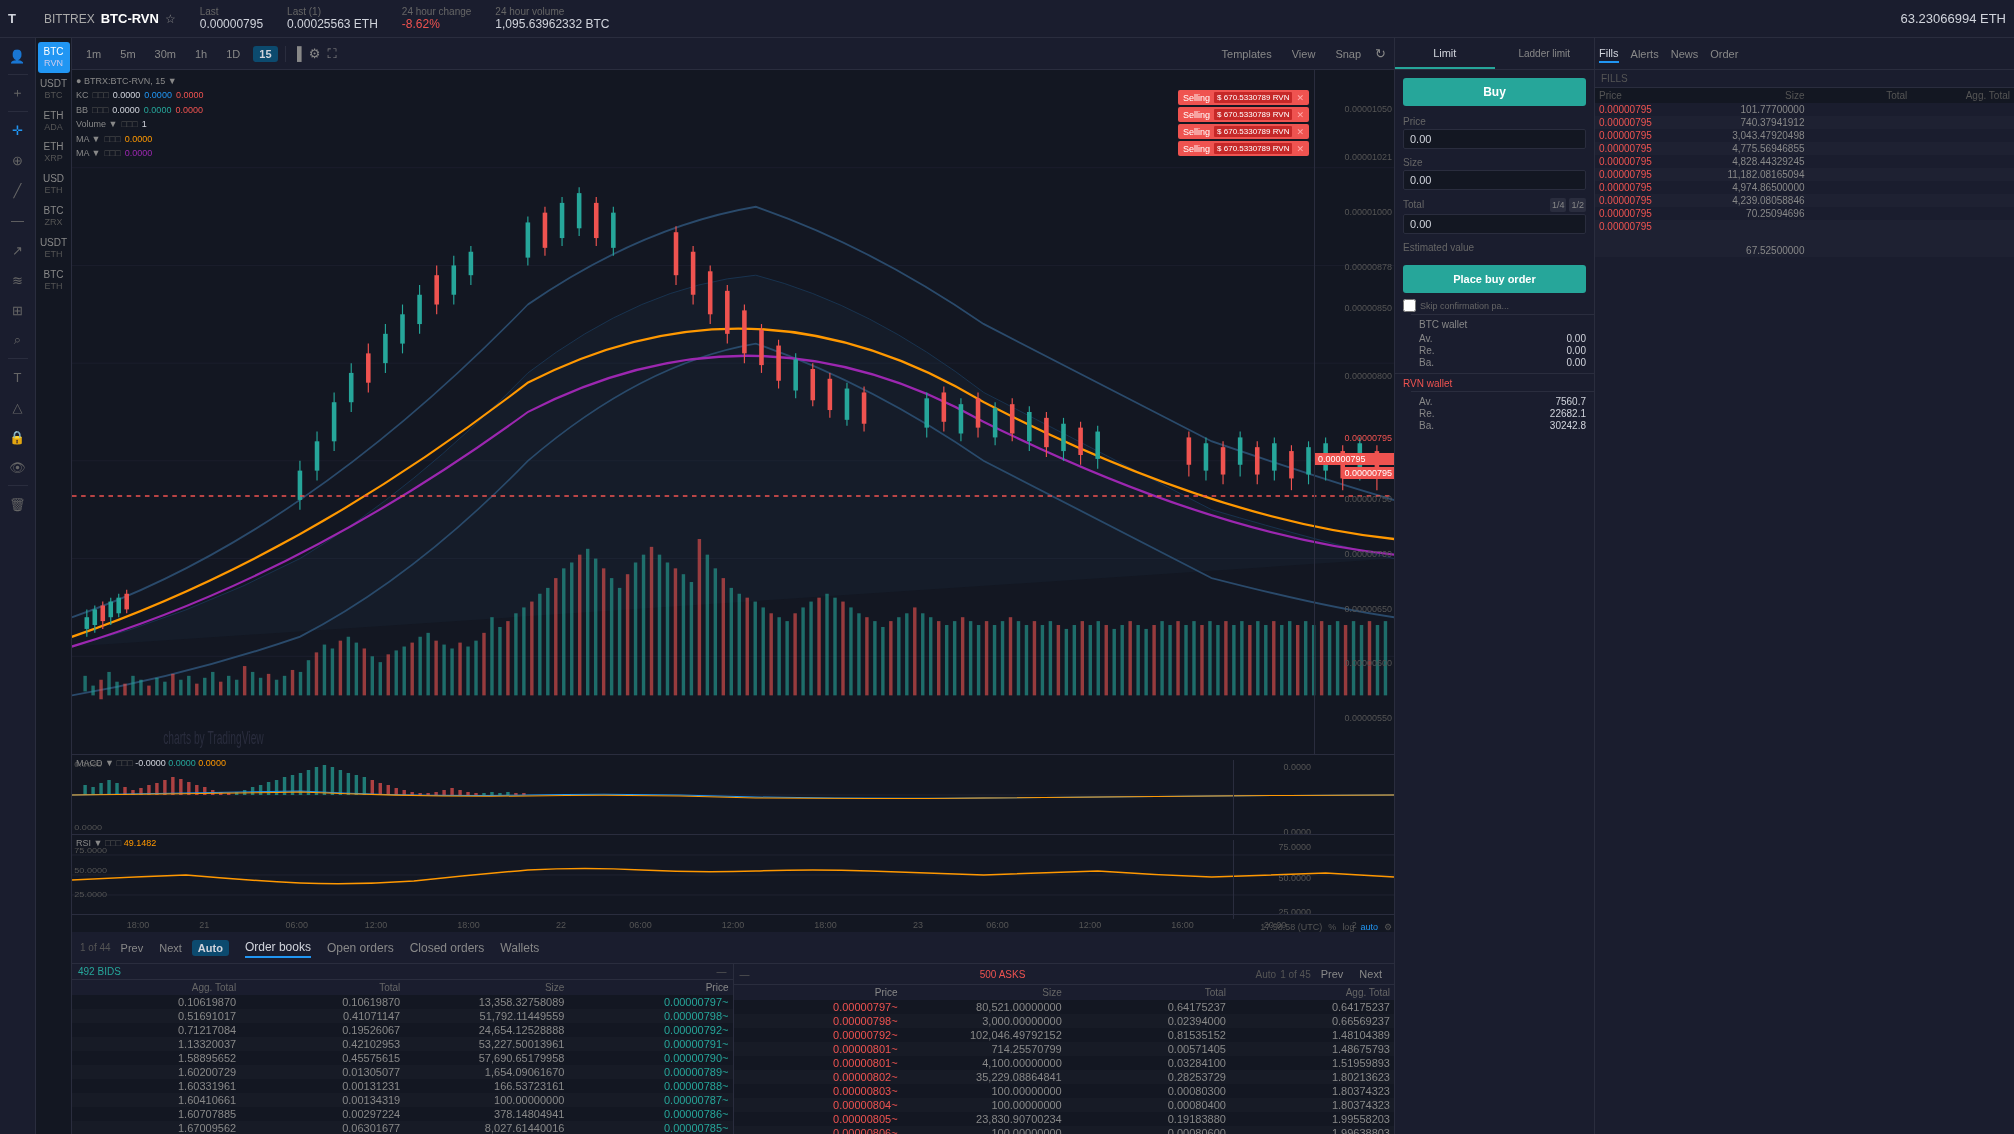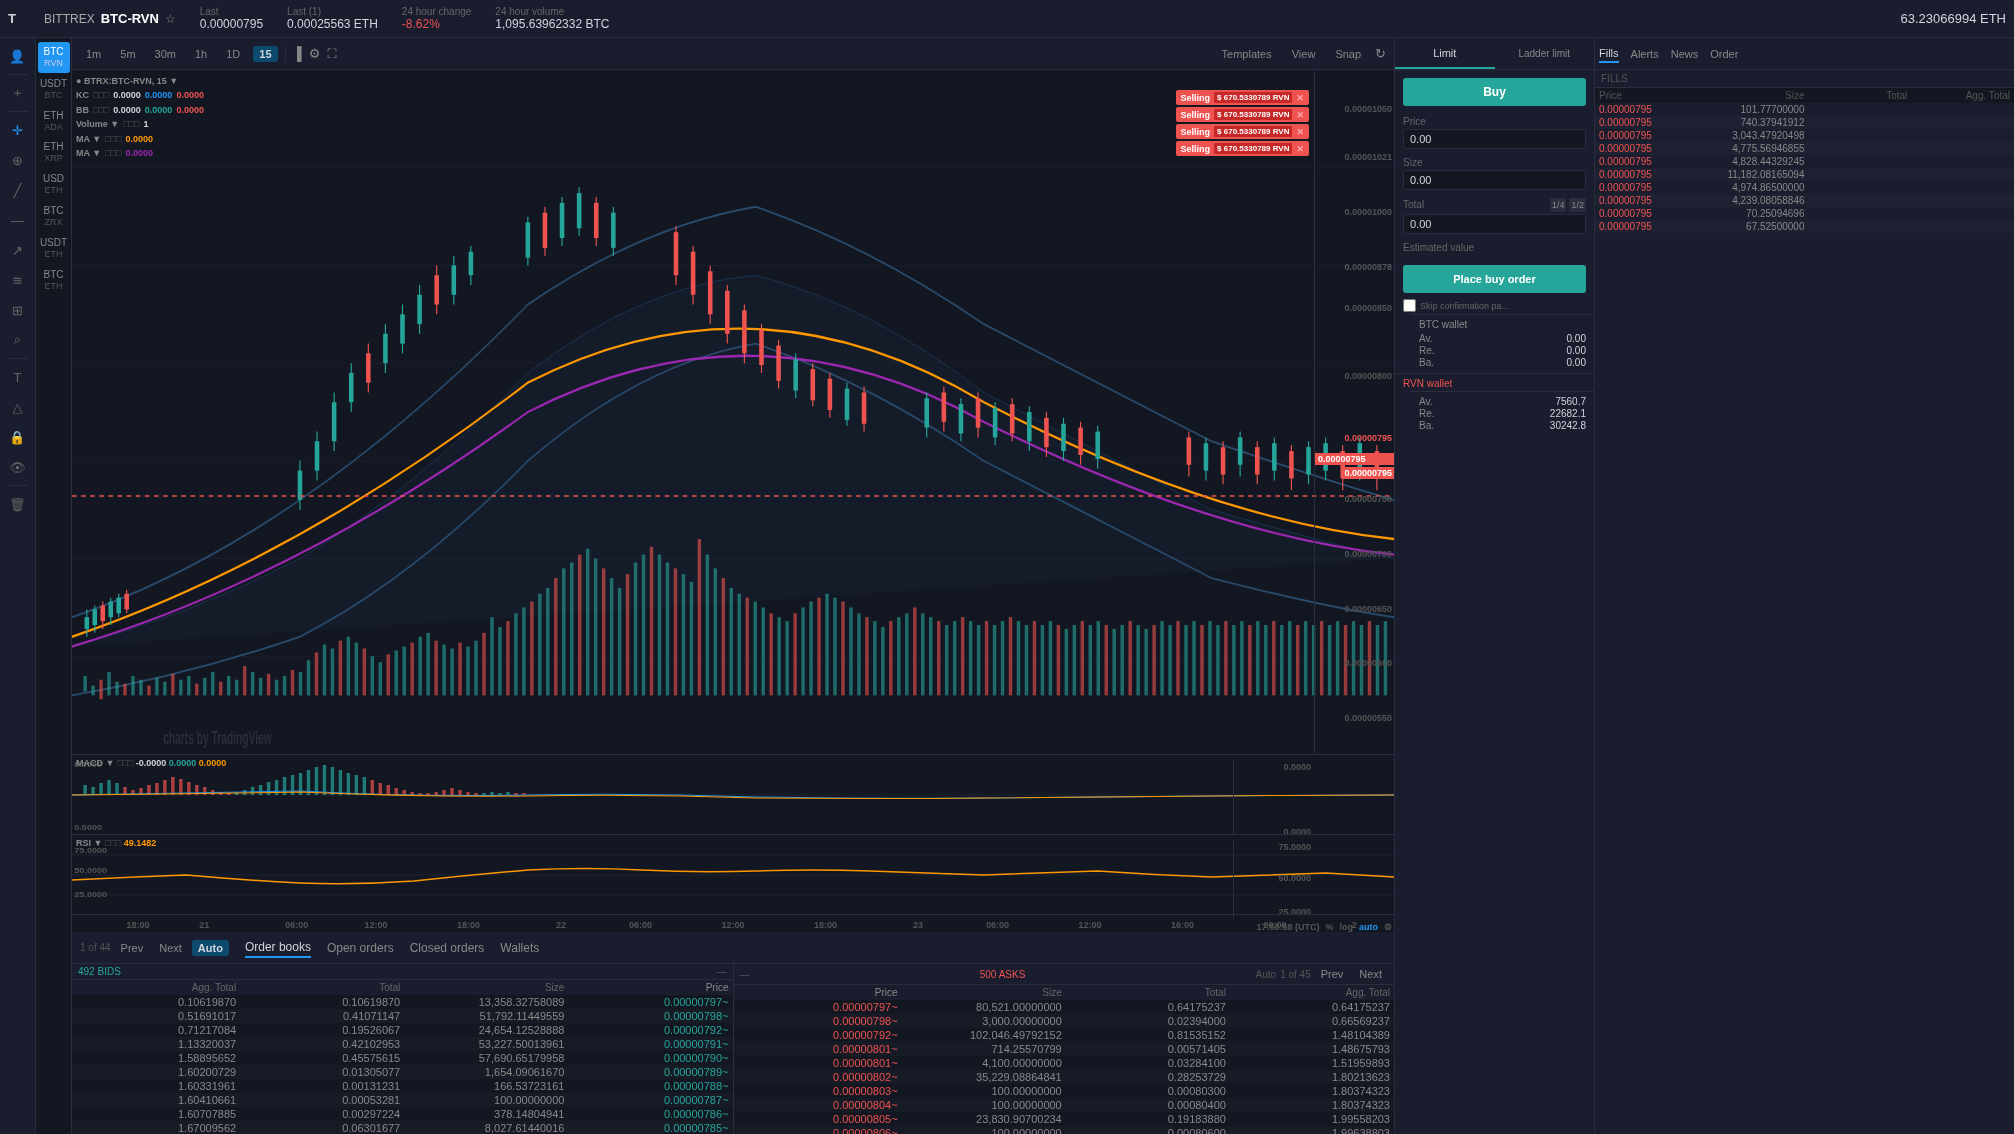--- a/index.html
+++ b/index.html
@@ -542,21 +542,21 @@
       <span class="toolbar-icon">⚙</span>
       <span class="toolbar-icon">⛶</span>
       <div style="margin-left:auto; display:flex; gap:8px; align-items:center;">
         <button class="toolbar-btn">Templates</button>
         <button class="toolbar-btn">View</button>
         <button class="toolbar-btn">Snap</button>
         <span class="toolbar-icon">↻</span>
       </div>
     </div>
 
-    <div style="display:flex; flex:1; min-height:0;font-weight:bold;">
+    <div style="display:flex; flex:1; min-height:0;">
 
       <div style="flex:1; display:flex; flex-direction:column; min-width:0; position:relative;">
 
         <div style="flex:3; position:relative; overflow:hidden; min-height:0;">
 
           
           <div class="indicator-labels">
             <div class="ind-label">
               <span style="color:#888; font-size:9px;">● BTRX:BTC-RVN, 15 ▼</span>
             </div>
@@ -1158,21 +1158,21 @@
       <span class="ob-col" style="color:#26a69a;">0.00000789~</span>
     </div>
                 <div class="ob-row">
       <span class="ob-col" style="color:#888;">1.60331961</span>
       <span class="ob-col" style="color:#888;">0.00131231</span>
       <span class="ob-col" style="color:#888;">166.53723161</span>
       <span class="ob-col" style="color:#26a69a;">0.00000788~</span>
     </div>
                 <div class="ob-row">
       <span class="ob-col" style="color:#888;">1.60410661</span>
-      <span class="ob-col" style="color:#888;">0.00053281</span>
+      <span class="ob-col" style="color:#888;">0.00134319</span>
       <span class="ob-col" style="color:#888;">100.00000000</span>
       <span class="ob-col" style="color:#26a69a;">0.00000787~</span>
     </div>
                 <div class="ob-row">
       <span class="ob-col" style="color:#888;">1.60707885</span>
       <span class="ob-col" style="color:#888;">0.00297224</span>
       <span class="ob-col" style="color:#888;">378.14804941</span>
       <span class="ob-col" style="color:#26a69a;">0.00000786~</span>
     </div>
                 <div class="ob-row">
@@ -1413,21 +1413,21 @@
       <span class="fc" style="color:#888;"></span>
     </div>
         <div class="fill-row">
       <span class="fc price-val" style="color:#ef5350;">0.00000795</span>
       <span class="fc" style="color:#888;">70.25094696</span>
       <span class="fc" style="color:#888;"></span>
       <span class="fc" style="color:#888;"></span>
     </div>
         <div class="fill-row">
       <span class="fc price-val" style="color:#ef5350;">0.00000795</span>
-      <span class="fc" style="color:#888;">67.52500000</span>
+      <span class="fc" style="color:#888;margin-top:24px;">67.52500000</span>
       <span class="fc" style="color:#888;"></span>
       <span class="fc" style="color:#888;"></span>
     </div>
       </div>
 
   </div>
 
 </div>
 
 </body></html>

